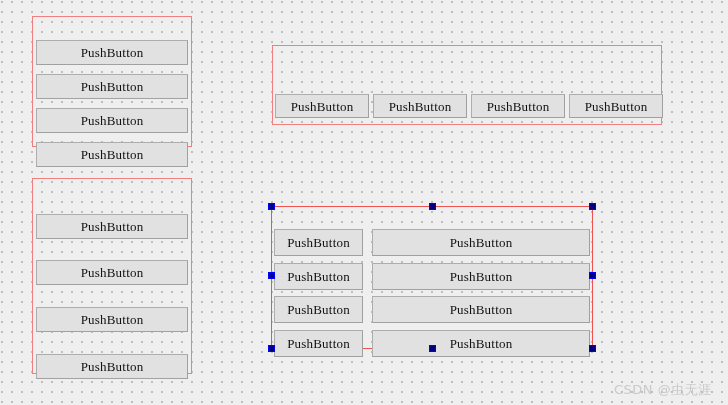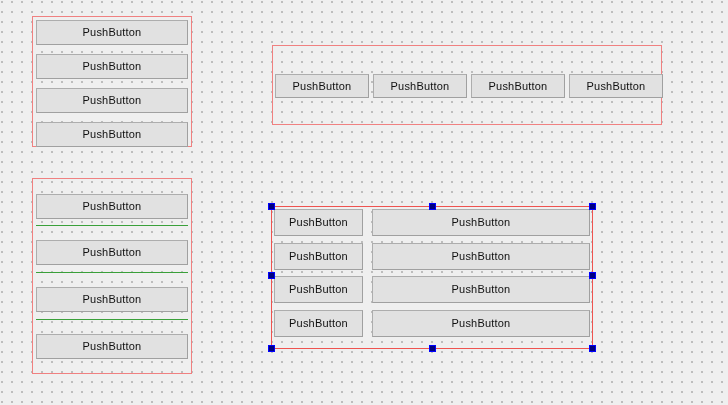--- a/index.html
+++ b/index.html
@@ -38,28 +38,29 @@
 
   
   .pushbutton {
     position: absolute;
     box-sizing: border-box;
     background: #e1e1e1;
     border: 1px solid #adadad;
     border-right-color: #a0a0a0;
     border-bottom-color: #a0a0a0;
     color: #101010;
-    font-family: Liberation Sans, sans-serif;
-    font-size: 11px;
+    font-family: Liberation Serif, serif;
+    font-size: 13px;
     line-height: 1;
     display: flex;
     align-items: center;
     justify-content: center;
     white-space: nowrap;
     letter-spacing: .2px;
+    margin-top: 20px;
   }
 
   
   .spacer-line {
     position: absolute;
     height: 1px;
     background: #3aa03a;
   }
 
   
@@ -115,13 +116,14 @@
     <div class="pushbutton" style="left: 274px; top: 310px; width: 89px; height: 27px;">PushButton</div>
     <div class="pushbutton" style="left: 372px; top: 310px; width: 218px; height: 27px;">PushButton</div>
     <div class="handle" style="left: 268px; top: 203px;"></div>
     <div class="handle" style="left: 429px; top: 203px;"></div>
     <div class="handle" style="left: 589px; top: 203px;"></div>
     <div class="handle" style="left: 268px; top: 272px;"></div>
     <div class="handle" style="left: 589px; top: 272px;"></div>
     <div class="handle" style="left: 268px; top: 345px;"></div>
     <div class="handle" style="left: 429px; top: 345px;"></div>
     <div class="handle" style="left: 589px; top: 345px;"></div>
+    <div id="watermark" style="left: 614px; top: 381px;">CSDN @虫无涯</div>
   </div>
 
 </body></html>

